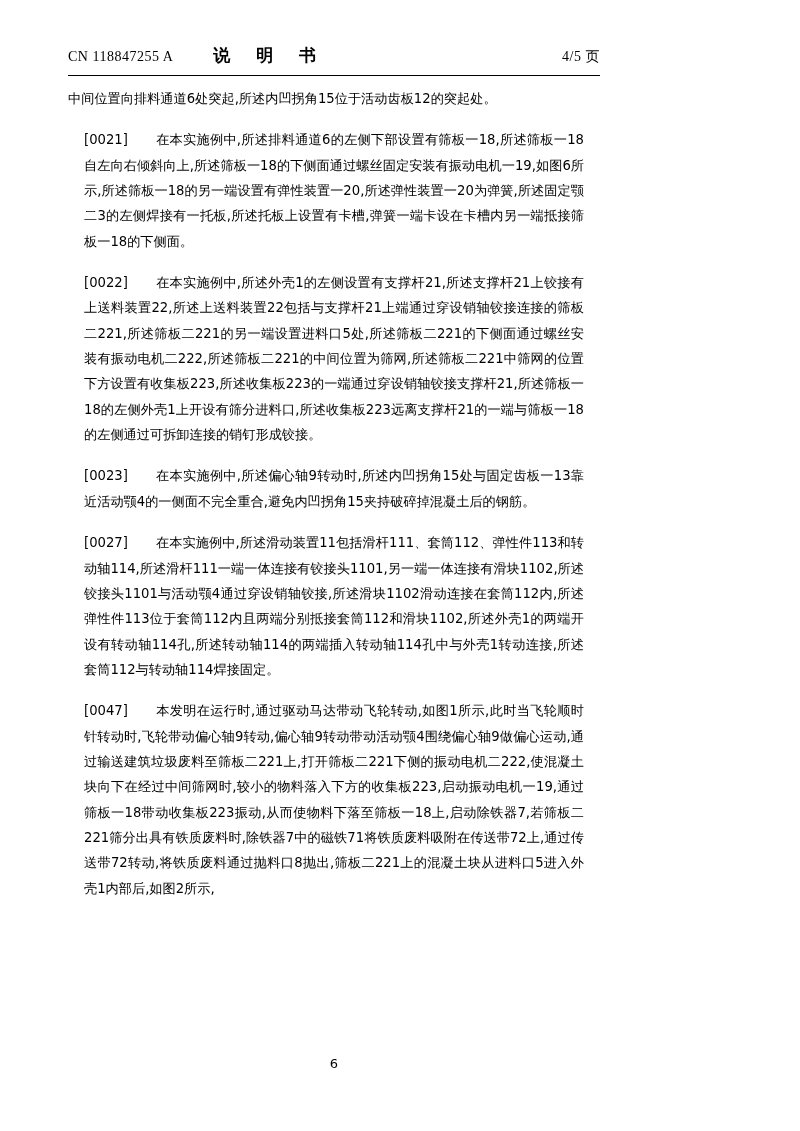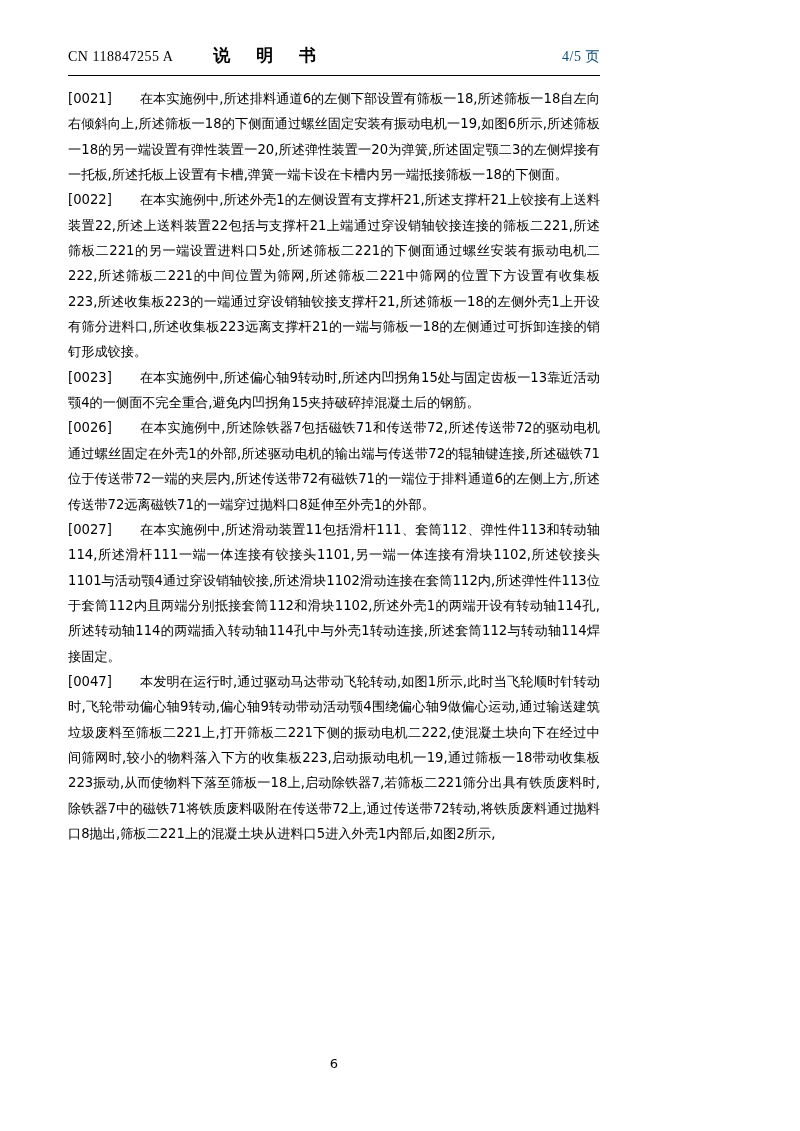--- a/index.html
+++ b/index.html
@@ -36,37 +36,37 @@
   .header .doc-title {
     font-family: "DejaVu Sans", sans-serif;
     font-size: 17px;
     font-weight: bold;
     letter-spacing: 10px;
     flex: 1;
     padding-left: 40px;
   }
   .header .page-count {
     font-size: 14px;
-    color: #0c4a6e;
+    color: #000000;
     white-space: nowrap;
   }
   .rule {
     border: none;
     border-top: 1.3px solid #000;
     margin: 0 0 10px 0;
   }
   .body-text {
     font-family: "DejaVu Sans", "Liberation Sans", sans-serif;
     font-size: 13.2px;
     line-height: 1.92;
     text-align: justify;
     text-justify: inter-ideograph;
   }
   .para {
-    margin: 0;
+    margin: 16px;
     text-indent: 0;
   }
   .para .label {
     display: inline;
     white-space: nowrap;
   }
   .para .indent {
     display: inline-block;
     width: 28px;
   }
@@ -91,38 +91,36 @@
   <div class="header">
     <span class="doc-id">CN 118847255 A</span>
     <span class="doc-title">说  明  书</span>
     <span class="page-count">4/5 页</span>
   </div>
 
   <hr class="rule">
 
   <div class="body-text">
 
+    <p class="cont">中间位置向排料通道6处突起,所述内凹拐角15位于活动齿板12的突起处。</p>
 
     <p class="para">
       <span class="label">[0021]</span><span class="indent"></span><span>在本实施例中,所述排料通道6的左侧下部设置有筛板一18,所述筛板一18自左向右倾斜向上,所述筛板一18的下侧面通过螺丝固定安装有振动电机一19,如图6所示,所述筛板一18的另一端设置有弹性装置一20,所述弹性装置一20为弹簧,所述固定颚二3的左侧焊接有一托板,所述托板上设置有卡槽,弹簧一端卡设在卡槽内另一端抵接筛板一18的下侧面。</span>
     </p>
 
     <p class="para">
       <span class="label">[0022]</span><span class="indent"></span><span>在本实施例中,所述外壳1的左侧设置有支撑杆21,所述支撑杆21上铰接有上送料装置22,所述上送料装置22包括与支撑杆21上端通过穿设销轴铰接连接的筛板二221,所述筛板二221的另一端设置进料口5处,所述筛板二221的下侧面通过螺丝安装有振动电机二222,所述筛板二221的中间位置为筛网,所述筛板二221中筛网的位置下方设置有收集板223,所述收集板223的一端通过穿设销轴铰接支撑杆21,所述筛板一18的左侧外壳1上开设有筛分进料口,所述收集板223远离支撑杆21的一端与筛板一18的左侧通过可拆卸连接的销钉形成铰接。</span>
     </p>
 
     <p class="para">
       <span class="label">[0023]</span><span class="indent"></span><span>在本实施例中,所述偏心轴9转动时,所述内凹拐角15处与固定齿板一13靠近活动颚4的一侧面不完全重合,避免内凹拐角15夹持破碎掉混凝土后的钢筋。</span>
     </p>
 
 
 
-    <p class="para">
-      <span class="label">[0026]</span><span class="indent"></span><span>在本实施例中,所述除铁器7包括磁铁71和传送带72,所述传送带72的驱动电机通过螺丝固定在外壳1的外部,所述驱动电机的输出端与传送带72的辊轴键连接,所述磁铁71位于传送带72一端的夹层内,所述传送带72有磁铁71的一端位于排料通道6的左侧上方,所述传送带72远离磁铁71的一端穿过抛料口8延伸至外壳1的外部。</span>
-    </p>
 
     <p class="para">
       <span class="label">[0027]</span><span class="indent"></span><span>在本实施例中,所述滑动装置11包括滑杆111、套筒112、弹性件113和转动轴114,所述滑杆111一端一体连接有铰接头1101,另一端一体连接有滑块1102,所述铰接头1101与活动颚4通过穿设销轴铰接,所述滑块1102滑动连接在套筒112内,所述弹性件113位于套筒112内且两端分别抵接套筒112和滑块1102,所述外壳1的两端开设有转动轴114孔,所述转动轴114的两端插入转动轴114孔中与外壳1转动连接,所述套筒112与转动轴114焊接固定。</span>
     </p>
 
     <p class="para">
       <span class="label">[0047]</span><span class="indent"></span><span>本发明在运行时,通过驱动马达带动飞轮转动,如图1所示,此时当飞轮顺时针转动时,飞轮带动偏心轴9转动,偏心轴9转动带动活动颚4围绕偏心轴9做偏心运动,通过输送建筑垃圾废料至筛板二221上,打开筛板二221下侧的振动电机二222,使混凝土块向下在经过中间筛网时,较小的物料落入下方的收集板223,启动振动电机一19,通过筛板一18带动收集板223振动,从而使物料下落至筛板一18上,启动除铁器7,若筛板二221筛分出具有铁质废料时,除铁器7中的磁铁71将铁质废料吸附在传送带72上,通过传送带72转动,将铁质废料通过抛料口8抛出,筛板二221上的混凝土块从进料口5进入外壳1内部后,如图2所示,</span>
     </p>
 
   </div>

